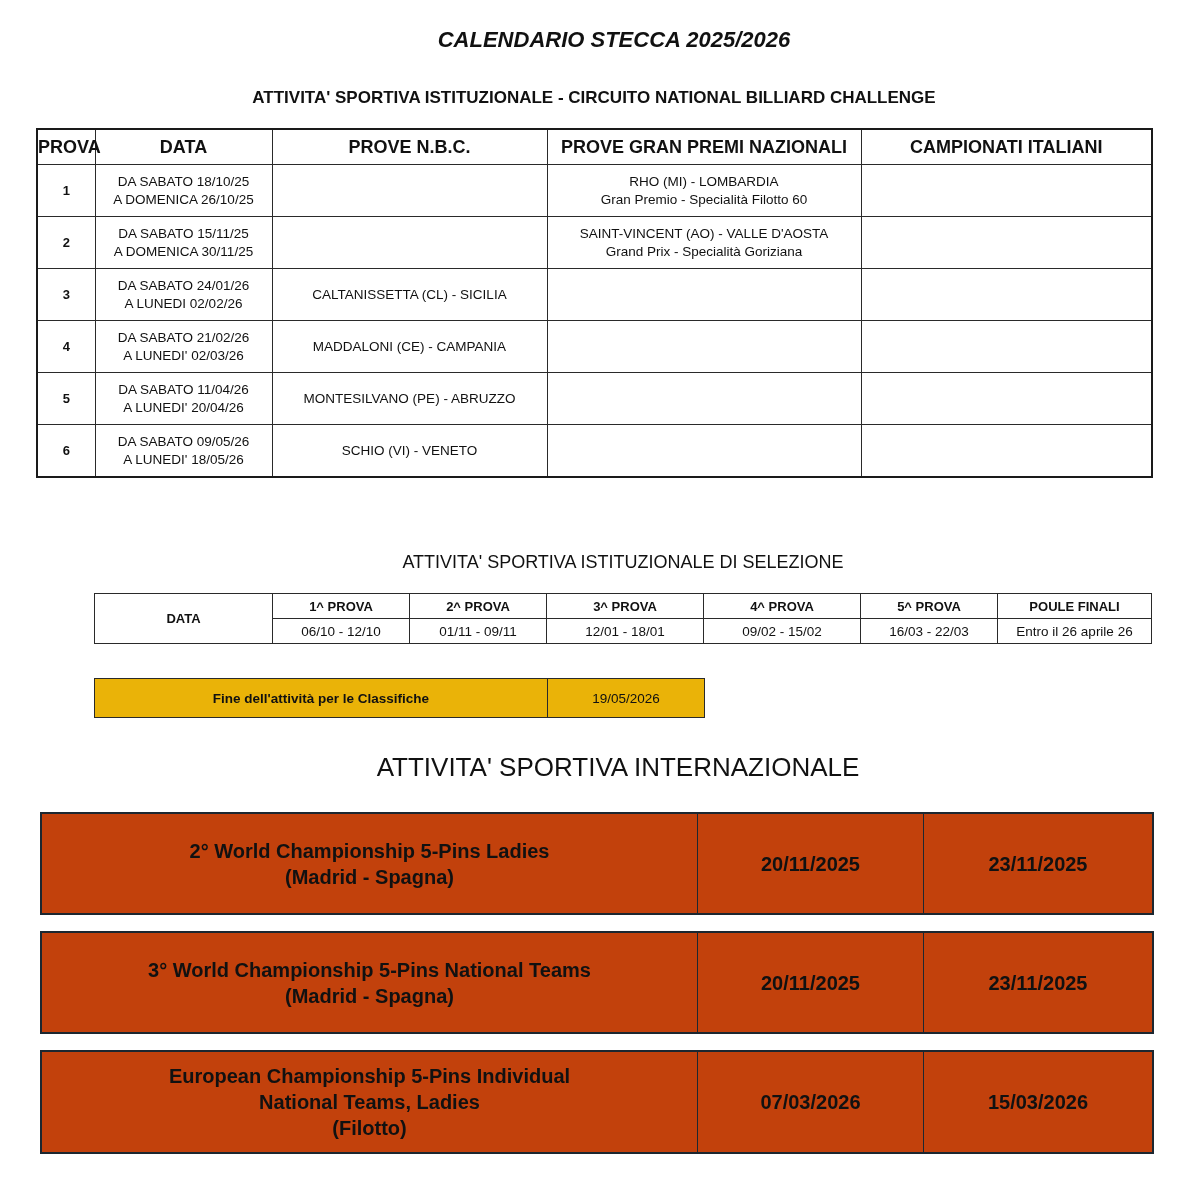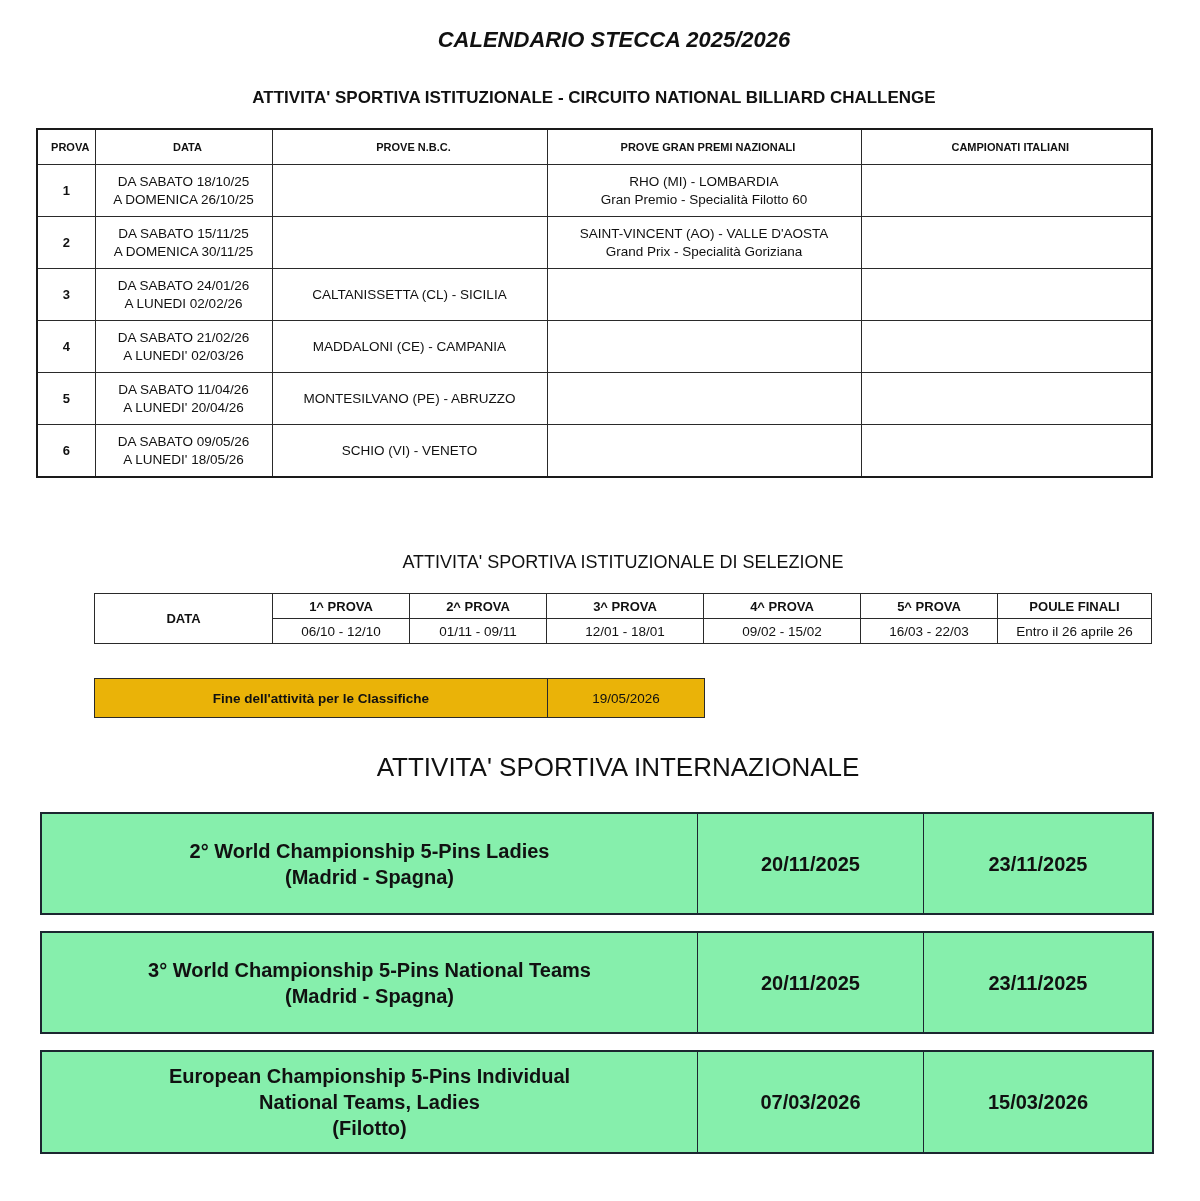--- a/index.html
+++ b/index.html
@@ -19,21 +19,21 @@
   table { border-collapse: collapse; table-layout: fixed; }
   td, th { text-align: center; vertical-align: middle; padding: 0; }
 
   
   .nbc {
     left: 36px; top: 128px; width: 1115px;
     border: 2px solid #1a1a1a;
     font-size: 13.5px;
   }
   .nbc th, .nbc td { border: 1.5px solid #2a2a2a; line-height: 18px; }
-  .nbc th { height: 34px; font-size: 11px; font-weight: bold; padding-left: 8px; }
+  .nbc th { height: 34px; font-size: 18px; font-weight: bold; }
   .nbc td { height: 51px; }
   .nbc td.num { font-weight: bold; font-size: 13px; }
 
   .sel-heading {
     left: 0; width: 1246px; top: 552px; text-align: center;
     font-size: 18px; font-weight: normal;
   }
   .sel {
     left: 94px; top: 593px; width: 1057px;
     border: 1.5px solid #1a1a1a; font-size: 13.5px;
@@ -49,21 +49,21 @@
   .fine td { border: 1.2px solid #2a2a2a; height: 38px; }
   .fine td.lbl { font-weight: bold; font-size: 13.5px; }
 
   .intl-heading {
     left: 0; width: 1196px; top: 752px; text-align: center;
     font-size: 26px;
     padding-left: 20px;
   }
   .intl {
     left: 40px; width: 1114px;
-    border: 2px solid #1c2730; background: #86efac;
+    border: 2px solid #1c2730; background: #c2410c;
     font-weight: bold; font-size: 20px; line-height: 26px;
   }
   .intl td { border: 1.5px solid #1c2730; }
   .intl td.event { width: 655px; }
   .intl td.d1 { width: 225px; }
 </style>
 </head>
 <body>
 
 <div class="abs title">CALENDARIO STECCA 2025/2026</div>

